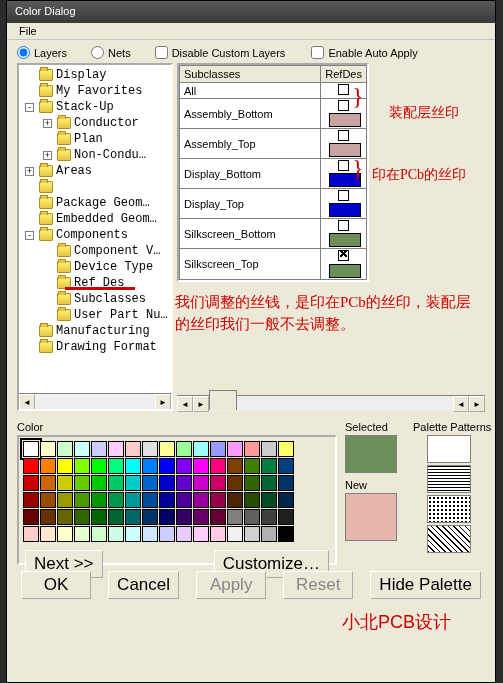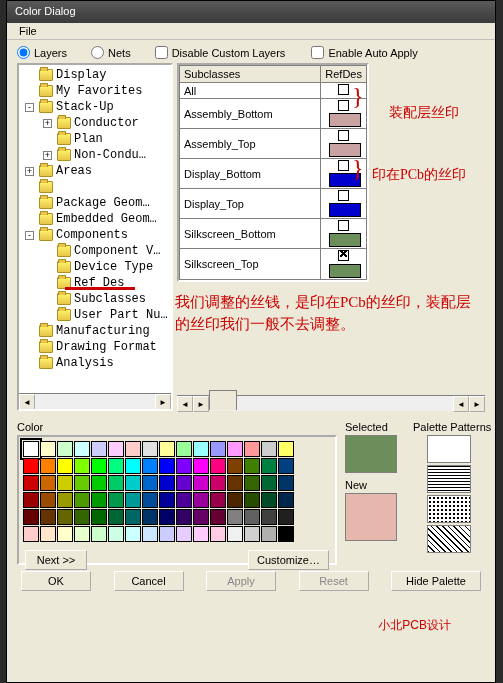--- a/index.html
+++ b/index.html
@@ -40,25 +40,25 @@
 .colorsec{display:flex;margin:4px 10px 0;gap:8px;}
 .colorbox{border:2px inset #fff;background:#ece9d8;padding:4px;}
 .cgrid{display:grid;grid-template-columns:repeat(16,16px);grid-auto-rows:16px;gap:1px;}
 .cg{width:16px;height:16px;border:1px solid #000;}
 .cg.sel{outline:2px solid #000;outline-offset:1px;}
 .selbox{width:60px;}
 .swlarge{width:52px;height:38px;border:1px solid #808080;margin:2px 0 6px;}
 .stip{width:72px;}
 .stipsw{width:44px;height:28px;border:1px solid #808080;margin:2px auto;background:#fff;}
 .btnrow{display:flex;gap:6px;padding:4px 10px;align-items:center;}
-.btn{background:#ece9d8;border:1px outset #fff;padding:3px 8px;min-width:62px;text-align:center;font-size:11px;}
+.btn{background:#ece9d8;border:1px outset #fff;padding:3px 8px;min-width:62px;text-align:center;font-size:17px;}
 .btn.d{color:#888;}
 .footer{display:flex;gap:8px;justify-content:space-between;padding:6px 14px 4px;}
 .footer .btn{min-width:70px;}
-.watermark{position:absolute;right:44px;bottom:48px;color:#c00;font-size:12px;font-family:"Microsoft YaHei",sans-serif;}
+.watermark{position:absolute;right:44px;bottom:48px;color:#c00;font-size:18px;font-family:"Microsoft YaHei",sans-serif;}
 </style>
 </head>
 <body>
 
 <div class="window">
   <div class="titlebar"><span>Color Dialog</span></div>
   <div class="menubar">
     <span>File</span>
   </div>
 
@@ -183,26 +183,20 @@
             <span class="ind" style="width: 6px;"></span>
             <span style="width: 14px; display: inline-block;"></span>
             <span class="fold"></span>
             <span class="lbl">Manufacturing</span>
           </div>
           <div class="tree-row">
             <span class="ind" style="width: 6px;"></span>
             <span style="width: 14px; display: inline-block;"></span>
             <span class="fold"></span>
             <span class="lbl">Drawing Format</span>
-          </div>
-          <div class="tree-row">
-            <span class="ind" style="width: 6px;"></span>
-            <span style="width: 14px; display: inline-block;"></span>
-            <span class="fold"></span>
-            <span class="lbl">Analysis</span>
           </div>
         </div>
       <div class="underline" style="left:46px;top:222px;width:70px;"></div>
       <div class="hscroll" style="position:absolute;bottom:0;left:0;right:0;">
         <div class="sbtn">◄</div>
           <div class="strack"></div>
           <div class="sbtn">►</div>
       </div>
     </div>
 

